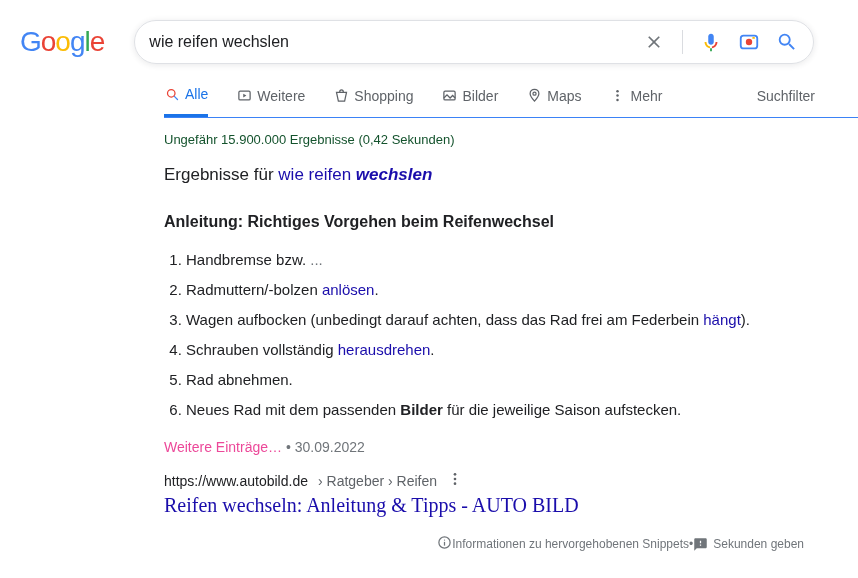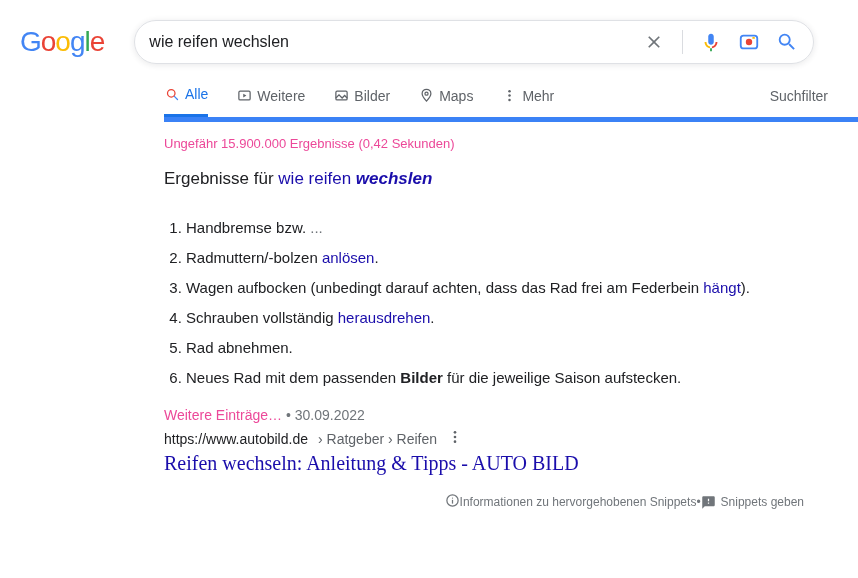--- a/index.html
+++ b/index.html
@@ -13,49 +13,49 @@
   .logo .l  { color: #34a853; }
   .logo .e  { color: #ea4335; }
   .search-box { flex: 1; max-width: 680px; display: flex; align-items: center; border: 1px solid #dfe1e5; border-radius: 24px; height: 44px; padding: 0 14px; box-shadow: 0 1px 6px rgba(32,33,36,.1); }
   .search-box input { flex: 1; border: none; outline: none; font-size: 16px; color: #202124; }
   .search-icons { display: flex; align-items: center; gap: 14px; }
   .search-icons .divider { width: 1px; height: 24px; background: #dadce0; margin: 0 2px; }
   .icon { display: inline-flex; align-items: center; justify-content: center; width: 24px; height: 24px; }
   .icon-x { color: #70757a; font-size: 22px; cursor: pointer; }
   .icon-search { color: #4285f4; cursor: pointer; }
 
-  .tabs-row { display: flex; align-items: center; margin-left: 164px; margin-top: 22px; border-bottom: 5px solid #3b82f6; position: relative; }
+  .tabs-row { display: flex; align-items: center; margin-left: 164px; margin-top: 22px; border-bottom: 1px solid #3b82f6; position: relative; }
   .tabs { display: flex; gap: 28px; }
   .tab { display: flex; align-items: center; gap: 5px; color: #5f6368; font-size: 14px; padding-bottom: 12px; cursor: pointer; }
   .tab.active { color: #1a73e8; border-bottom: 3px solid #1a73e8; }
   .tab-icon { width: 16px; height: 16px; display: inline-flex; align-items: center; justify-content: center; }
-  .suchfilter { position: absolute; right: 30px; color: #5f6368; font-size: 14px; padding-bottom: 12px; cursor: pointer; text-align: right; }
+  .suchfilter { position: absolute; right: 43px; color: #5f6368; font-size: 14px; padding-bottom: 12px; cursor: pointer; text-align: right; }
 
   .content { margin-left: 164px; max-width: 660px; margin-top: 14px; }
-  .stats { color: #ec4899; font-size: 13px; margin-bottom: 18px; }
+  .stats { color: #14532d; font-size: 13px; margin-bottom: 18px; }
 
   .spell { margin-bottom: 24px; }
   .spell-line1 { font-size: 17px; color: #202124; margin-bottom: 2px; }
   .spell-line1 a { color: #1a0dab; text-decoration: none; }
   .spell-line1 em { font-style: italic; font-weight: bold; }
   .spell-line2 { font-size: 14px; color: #202124; }
   .spell-line2 a { color: #1a0dab; text-decoration: none; }
 
   .snippet-title { font-size: 16px; font-weight: bold; color: #202124; margin-top: 28px; margin-bottom: 14px; }
   ol.steps { list-style: decimal; padding-left: 22px; }
   ol.steps li { font-size: 15px; line-height: 2; color: #202124; }
   ol.steps li a { color: #1a0dab; text-decoration: none; }
   .ellipsis { color: #70757a; }
   .bold { font-weight: bold; }
 
   .more-row { margin-top: 14px; font-size: 14px; }
   .more-row a { color: #ec4899; text-decoration: none; }
   .more-row .date { color: #70757a; }
 
-  .result { margin-top: 6px; }
+  .result { margin-top: 16px; }
   .breadcrumb { font-size: 14px; color: #202124; display: flex; align-items: center; gap: 10px; }
   .breadcrumb .path { color: #5f6368; }
   .result-title { color: #1a0dab; font-size: 20px; text-decoration: none; display: block; margin-top: 4px; font-family: Liberation Serif, serif; }
   .more-dots { color: #5f6368; cursor: pointer; }
 
   .footer { margin-top: 18px; display: flex; justify-content: flex-end; align-items: center; color: #70757a; font-size: 12px; padding-right: 20px; max-width: 824px; }
   .footer .dot { color: #70757a; }
   .footer .fb { display: flex; align-items: center; gap: 5px; cursor: pointer; }
 </style>
 </head>
@@ -119,20 +119,28 @@
         <svg width="15" height="15" viewBox="0 0 24 24">
             <rect x="3" y="5" width="18" height="14" rx="2" fill="none" stroke="#5f6368" stroke-width="2"></rect>
             <path d="M10 9 L15 12 L10 15 Z" fill="#5f6368"></path>
           </svg>
       </span>
       <span>Weitere</span>
     </div>
     <div class="tab">
       <span class="tab-icon">
         <svg width="15" height="15" viewBox="0 0 24 24">
+            <path fill="none" stroke="#5f6368" stroke-width="2" d="M20 7 L17 21 H7 L4 7 Z M9 7 C9 4 10 3 12 3 C14 3 15 4 15 7"></path>
+          </svg>
+      </span>
+      <span>Shopping</span>
+    </div>
+    <div class="tab">
+      <span class="tab-icon">
+        <svg width="15" height="15" viewBox="0 0 24 24">
             <rect x="3" y="5" width="18" height="14" rx="2" fill="none" stroke="#5f6368" stroke-width="2"></rect>
             <path d="M3 16 L8 11 L13 16 L17 12 L21 16" fill="none" stroke="#5f6368" stroke-width="2"></path>
           </svg>
       </span>
       <span>Bilder</span>
     </div>
     <div class="tab">
       <span class="tab-icon">
         <svg width="15" height="15" viewBox="0 0 24 24">
             <path fill="none" stroke="#5f6368" stroke-width="2" d="M12 21 C12 21 5 13 5 9 A7 7 0 0 1 19 9 C19 13 12 21 12 21 Z"></path>
@@ -157,20 +165,21 @@
 
 <div class="content">
   <div class="stats">Ungefähr 15.900.000 Ergebnisse (0,42 Sekunden)</div>
 
   <div class="spell">
     <div class="spell-line1">
       <span>Ergebnisse für </span><a href="#"><span>wie reifen </span><em>wechslen</em></a>
     </div>
   </div>
 
+  <div class="snippet-title">Anleitung: Richtiges Vorgehen beim Reifenwechsel</div>
   <ol class="steps">
     <li><span>Handbremse bzw.</span><span class="ellipsis"> ...</span></li>
     <li><span>Radmuttern/-bolzen </span><a href="#">anlösen</a><span>.</span></li>
     <li><span>Wagen aufbocken (unbedingt darauf achten, dass das Rad frei am Federbein </span><a href="#">hängt</a><span>).</span></li>
     <li><span>Schrauben vollständig </span><a href="#">herausdrehen</a><span>.</span></li>
     <li><span>Rad abnehmen.</span></li>
     <li><span>Neues Rad mit dem passenden </span><span class="bold">Bilder</span><span> für die jeweilige Saison aufstecken.</span></li>
   </ol>
 
   <div class="more-row">
@@ -200,16 +209,16 @@
           <circle cx="12" cy="8" r="1" fill="#70757a"></circle>
           <rect x="11" y="11" width="2" height="6" fill="#70757a"></rect>
         </svg>
     </span>
     <span>Informationen zu hervorgehobenen Snippets</span>
     <span class="dot">•</span>
     <span class="fb">
       <svg width="15" height="15" viewBox="0 0 24 24">
           <path fill="#70757a" d="M20 2H4c-1.1 0-2 .9-2 2v18l4-4h14c1.1 0 2-.9 2-2V4c0-1.1-.9-2-2-2zm-7 12h-2v-2h2v2zm0-4h-2V6h2v4z"></path>
         </svg>
-      <span>Snippets geben</span>
+      <span>Sekunden geben</span>
     </span>
   </div>
 </div>
 
 </body></html>

